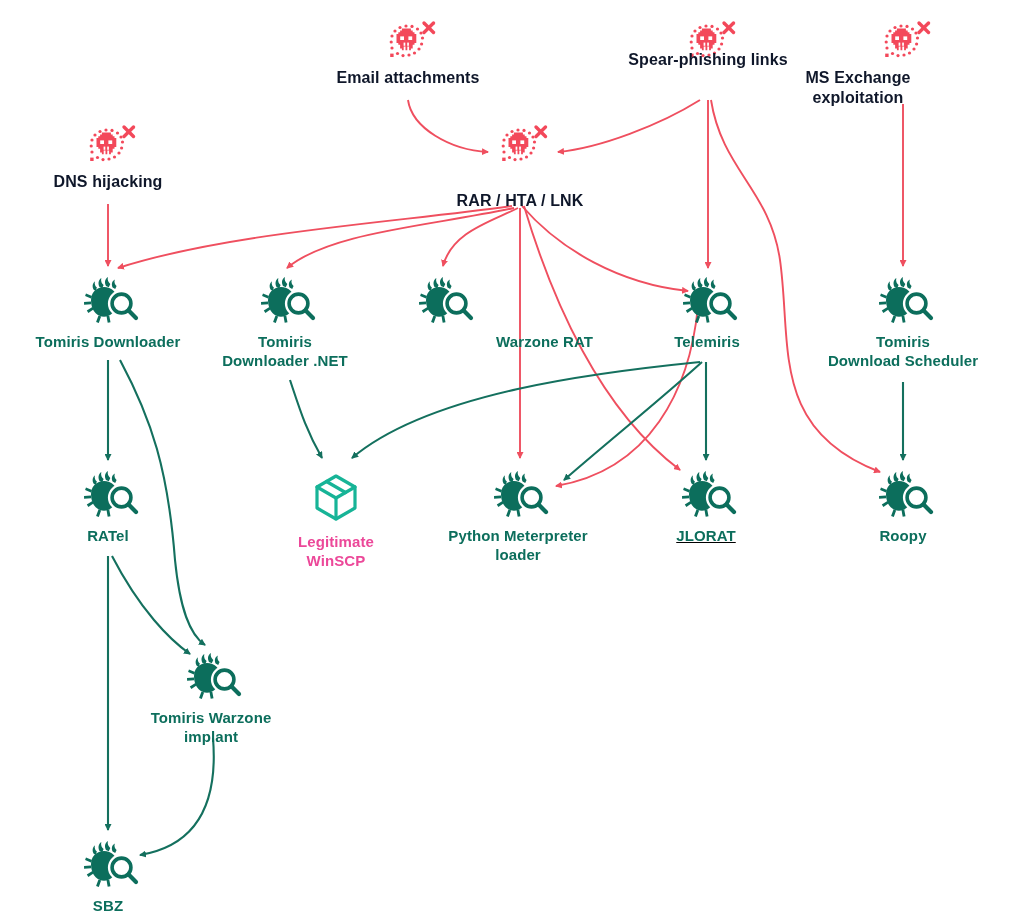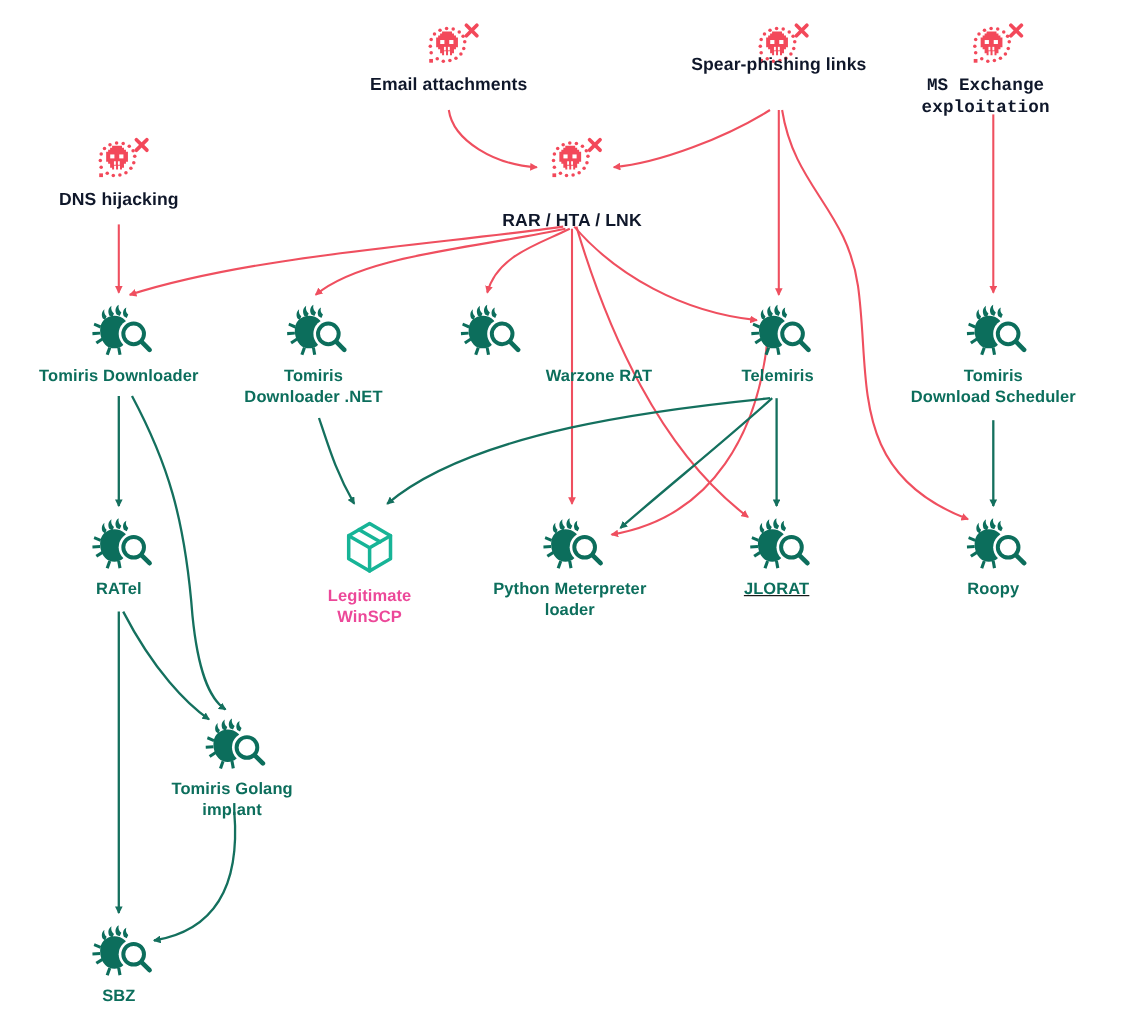--- a/index.html
+++ b/index.html
@@ -162,21 +162,21 @@
     </g>
 </svg>
 
 <div id="labels">
     <div class="node infection wide" style="left: 408px; top: 66px;">
       <span class="lbl">Email attachments</span>
     </div>
     <div class="node infection wide" style="left: 708px; top: 48px;">
       <span class="lbl">Spear-phishing links</span>
     </div>
-    <div class="node infection narrow" style="left: 896px; top: 66px; font-family: Liberation Mono, monospace;">
+    <div class="node infection narrow" style="left: 858px; top: 66px;">
       <span class="lbl">MS Exchange
 exploitation</span>
     </div>
     <div class="node infection wide" style="left: 108px; top: 170px;">
       <span class="lbl">DNS hijacking</span>
     </div>
     <div class="node infection wide" style="left: 520px; top: 170px; margin-top: 19px;">
       <span class="lbl">RAR / HTA / LNK</span>
     </div>
     <div class="node malware wide" style="left: 108px; top: 330px;">
@@ -207,19 +207,19 @@
       <span class="lbl">Python Meterpreter
 loader</span>
     </div>
     <div class="node malware wide" style="left: 706px; top: 524px; text-decoration: underline;">
       <span class="lbl">JLORAT</span>
     </div>
     <div class="node malware wide" style="left: 903px; top: 524px;">
       <span class="lbl">Roopy</span>
     </div>
     <div class="node malware wide" style="left: 211px; top: 706px;">
-      <span class="lbl">Tomiris Golang
+      <span class="lbl">Tomiris Warzone
 implant</span>
     </div>
     <div class="node malware wide" style="left: 108px; top: 894px;">
       <span class="lbl">SBZ</span>
     </div>
   </div>
 
 </body></html>

